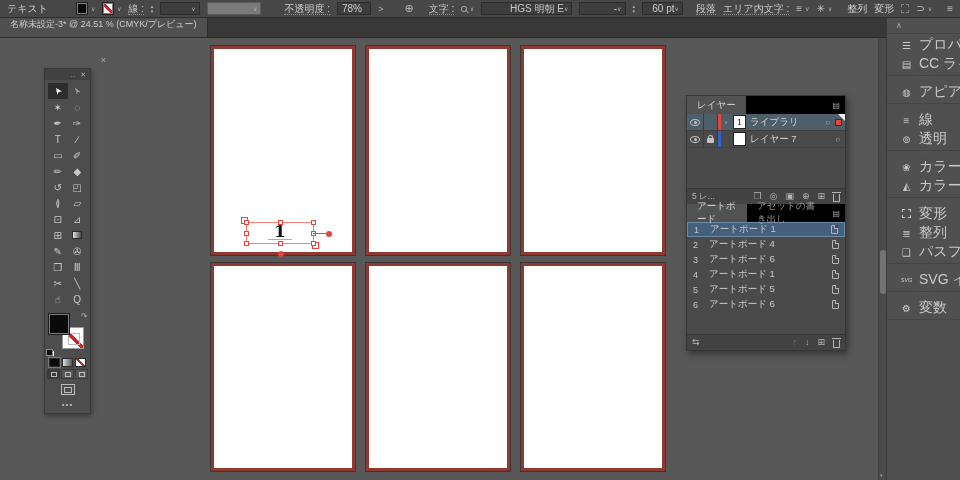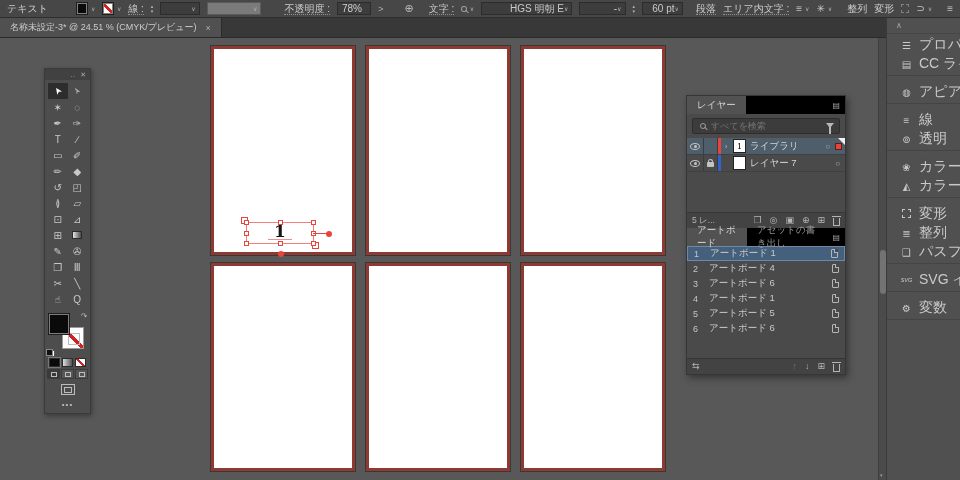--- a/index.html
+++ b/index.html
@@ -37,21 +37,21 @@
   .icon-lines { font-size:10px; color:#c5c5c5; }
   .icon-poly { font-size:10px; color:#c5c5c5; }
   .icon-dashed { width:9px; height:9px; border:1px dashed #c5c5c5; display:inline-block; }
   .dim { opacity:.45; }
   .menuchar { font-size:10px; color:#c5c5c5; }
 
   
   .tabbar { position:absolute; top:18px; left:0; width:886px; height:20px; background:#383838;
             border-bottom:1px solid #2b2b2b; display:flex; z-index:20; }
   .doctab { height:100%; background:#505050; color:#cccccc; font-size:9px; display:inline-flex;
-            align-items:center; gap:9px; padding:0 10px; border-right:1px solid #2b2b2b; }
+            align-items:center; gap:24px; padding:0 10px; border-right:1px solid #2b2b2b;flex-direction:column; }
   .doctab .x { color:#aaaaaa; font-size:9px; }
 
   
   .canvas { position:absolute; top:38px; left:0; width:878px; bottom:0; background:#585858; }
   .ab { position:absolute; background:#ffffff; border:3px solid #8e3a33; outline:1px solid #383838; }
   .ab1{left:211px; top:8px;  width:144px; height:209px;}
   .ab2{left:366px; top:8px;  width:144px; height:209px;}
   .ab3{left:521px; top:8px;  width:144px; height:209px;}
   .ab4{left:211px; top:225px; width:144px; height:208px;}
   .ab5{left:366px; top:225px; width:144px; height:208px;}
@@ -414,27 +414,20 @@
       </div>
       <div class="dots3">•••</div>
     </div>
 
     <div class="pgroup">
 
       <div class="phead">
         <span class="ptab">レイヤー</span>
         <span class="pmenu">▤</span>
       </div>
-      <div class="searchrow">
-        <div class="searchwrap">
-          <span class="icon-mag"></span>
-          <input placeholder="すべてを検索" style="">
-          <span class="icon-funnel"></span>
-        </div>
-      </div>
       <div class="lrow sel">
         <span class="lcell-eye">
             <span class="icon-eye"></span>
           </span>
         <span class="lcell-lock"></span>
         <span class="colorbar" style="background:#e8443c;"></span>
         <span class="expander">›</span>
         <span class="lthumb">1</span>
         <span class="lname">ライブラリ</span>
         <span class="ltarget">○</span>

